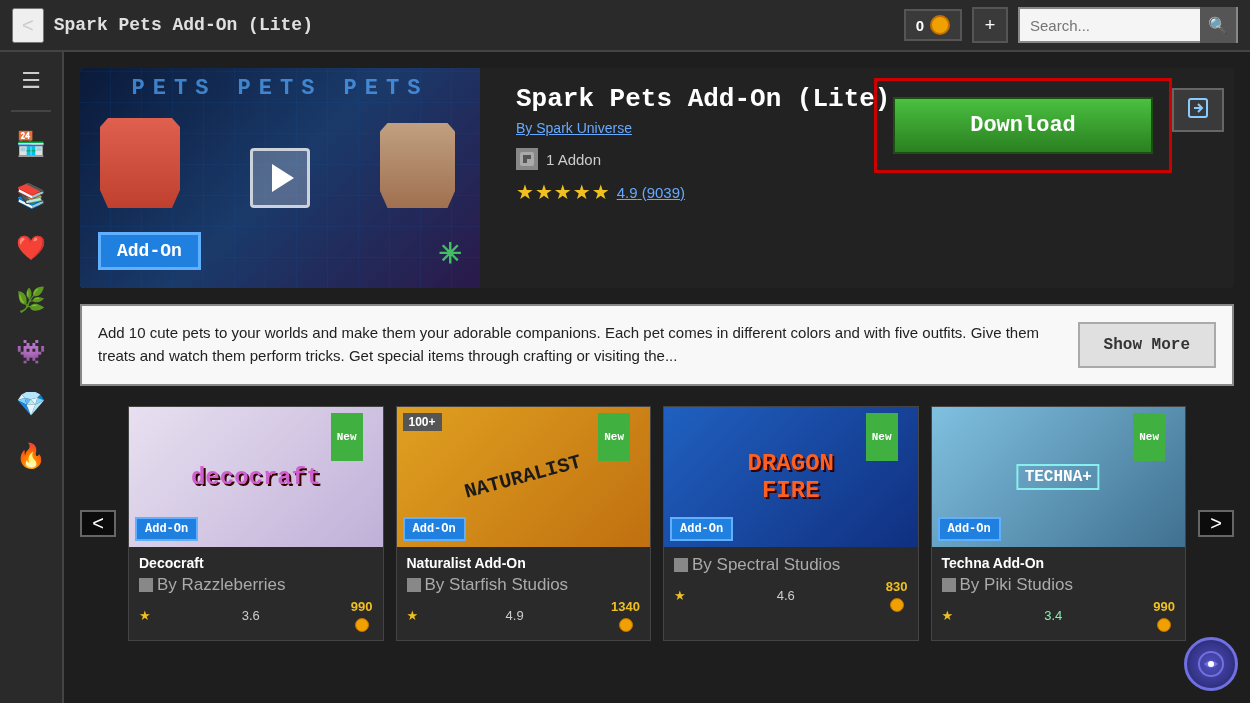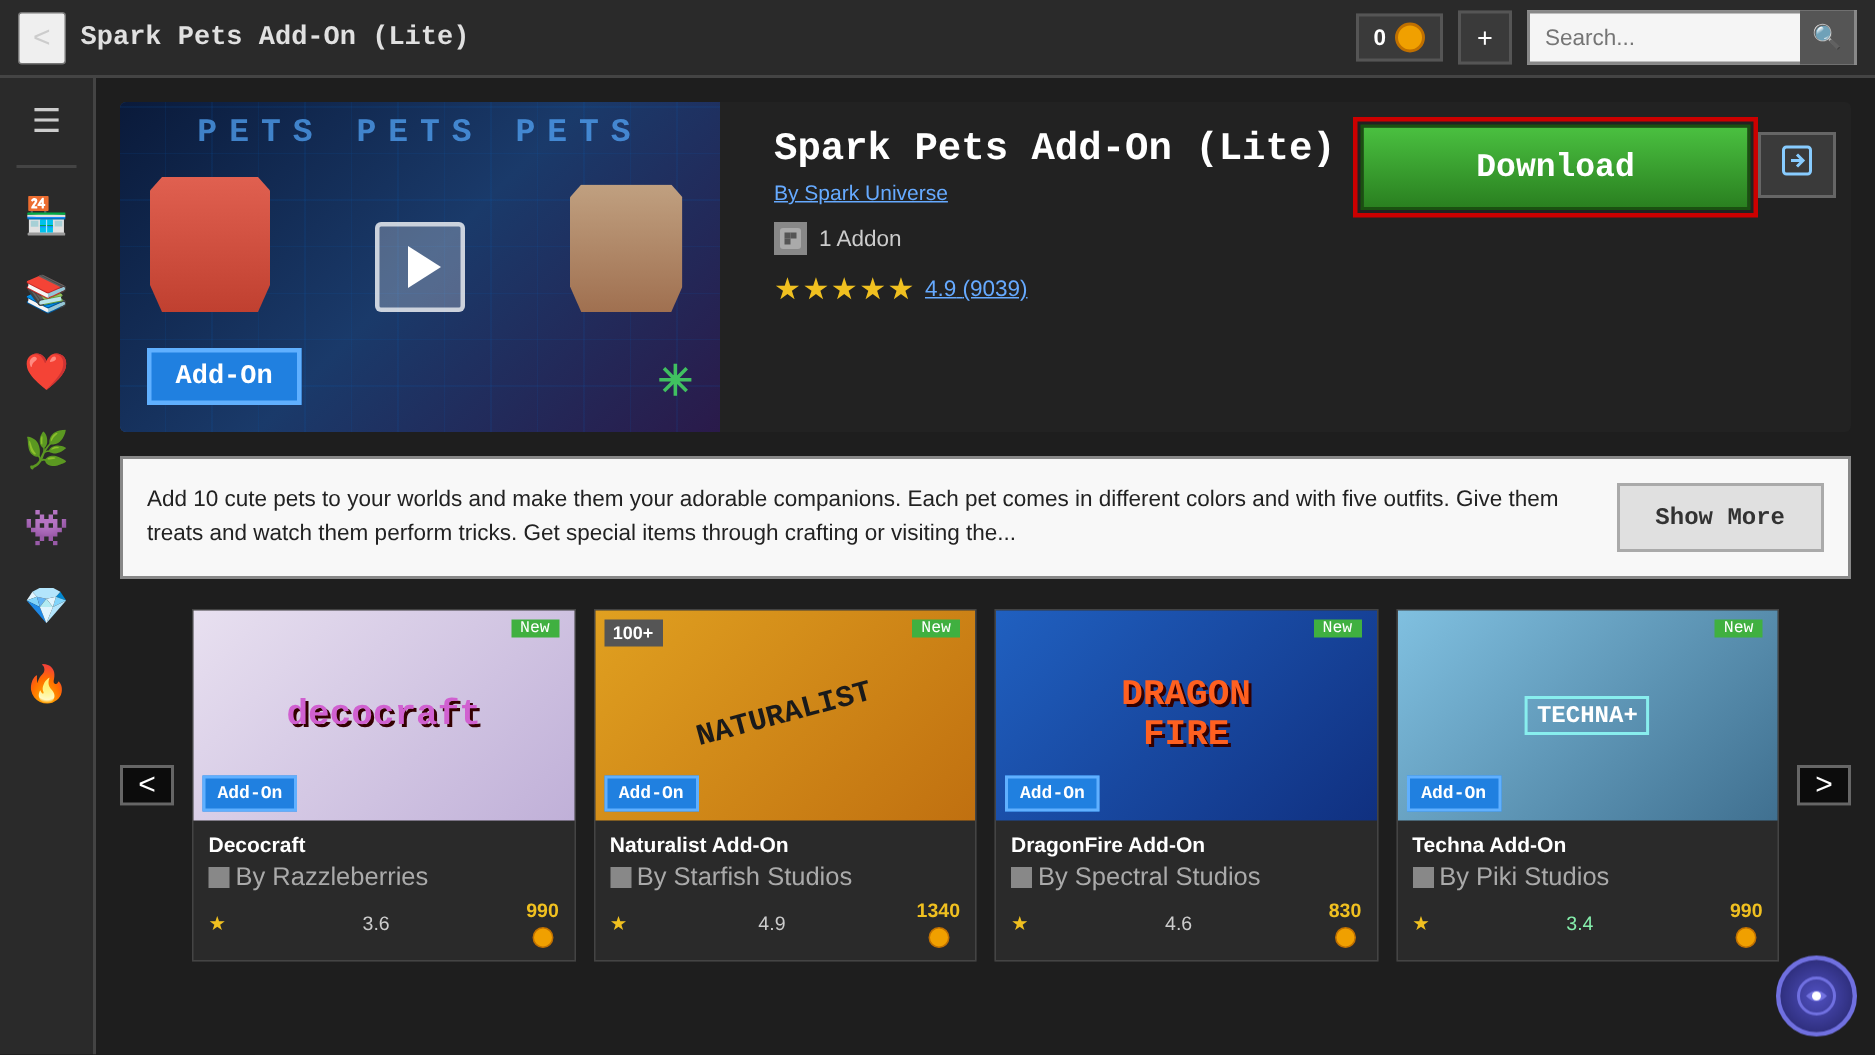--- a/index.html
+++ b/index.html
@@ -310,21 +310,21 @@
     }
 
     
     .download-area {
       position: absolute;
       top: 10px;
       right: 10px;
     }
     .download-btn-wrapper {
       border: 3px solid #cc0000;
-      padding: 2px;
+      padding: 16px;
       display: inline-block;
       background: transparent;
     }
     .download-btn {
       background: linear-gradient(180deg, #4ac040 0%, #2a8020 100%);
       border: 2px solid #1a5010;
       color: #fff;
       font-family: 'Courier New', monospace;
       font-size: 22px;
       font-weight: bold;
@@ -440,26 +440,26 @@
     .thumb-dragonfire {
       background: linear-gradient(135deg, #2060c0 0%, #103080 100%);
     }
     
     .thumb-techna {
       background: linear-gradient(135deg, #80c0e0 0%, #407090 100%);
     }
     .new-badge {
       position: absolute;
       top: 6px;
-      right: 10px;
+      right: 20px;
       background: #40b040;
       color: #fff;
       font-size: 11px;
-      font-weight: normal;
-      padding: 0 6px;
+      font-weight: bold;
+      padding: 18px 6px;
       font-family: 'Courier New', monospace;
     }
     .related-addon-badge {
       position: absolute;
       bottom: 6px;
       left: 6px;
       background: #2080e0;
       border: 2px solid #60b0ff;
       padding: 3px 8px;
       font-family: 'Courier New', monospace;
@@ -717,21 +717,20 @@
             </div>
           </div>
 
           <div class="related-item">
             <div class="related-item-thumb thumb-dragonfire">
               <div class="thumb-inner-text dragonfire-text">DRAGON<br>FIRE</div>
               <div class="new-badge">New</div>
               <div class="related-addon-badge">Add-On</div>
             </div>
             <div class="related-item-info">
-              <div class="related-item-name">DragonFire Add-On</div>
               <div class="related-item-author">
                 <div class="author-icon"></div>
                 <span>By Spectral Studios</span>
               </div>
               <div class="related-item-footer">
                 <span class="star-rating">★</span>
                 <span style="color:#ccc;font-size:13px;">4.6</span>
                 <div class="price-area">
                   <span>830</span>
                   <div class="price-coin"></div>

